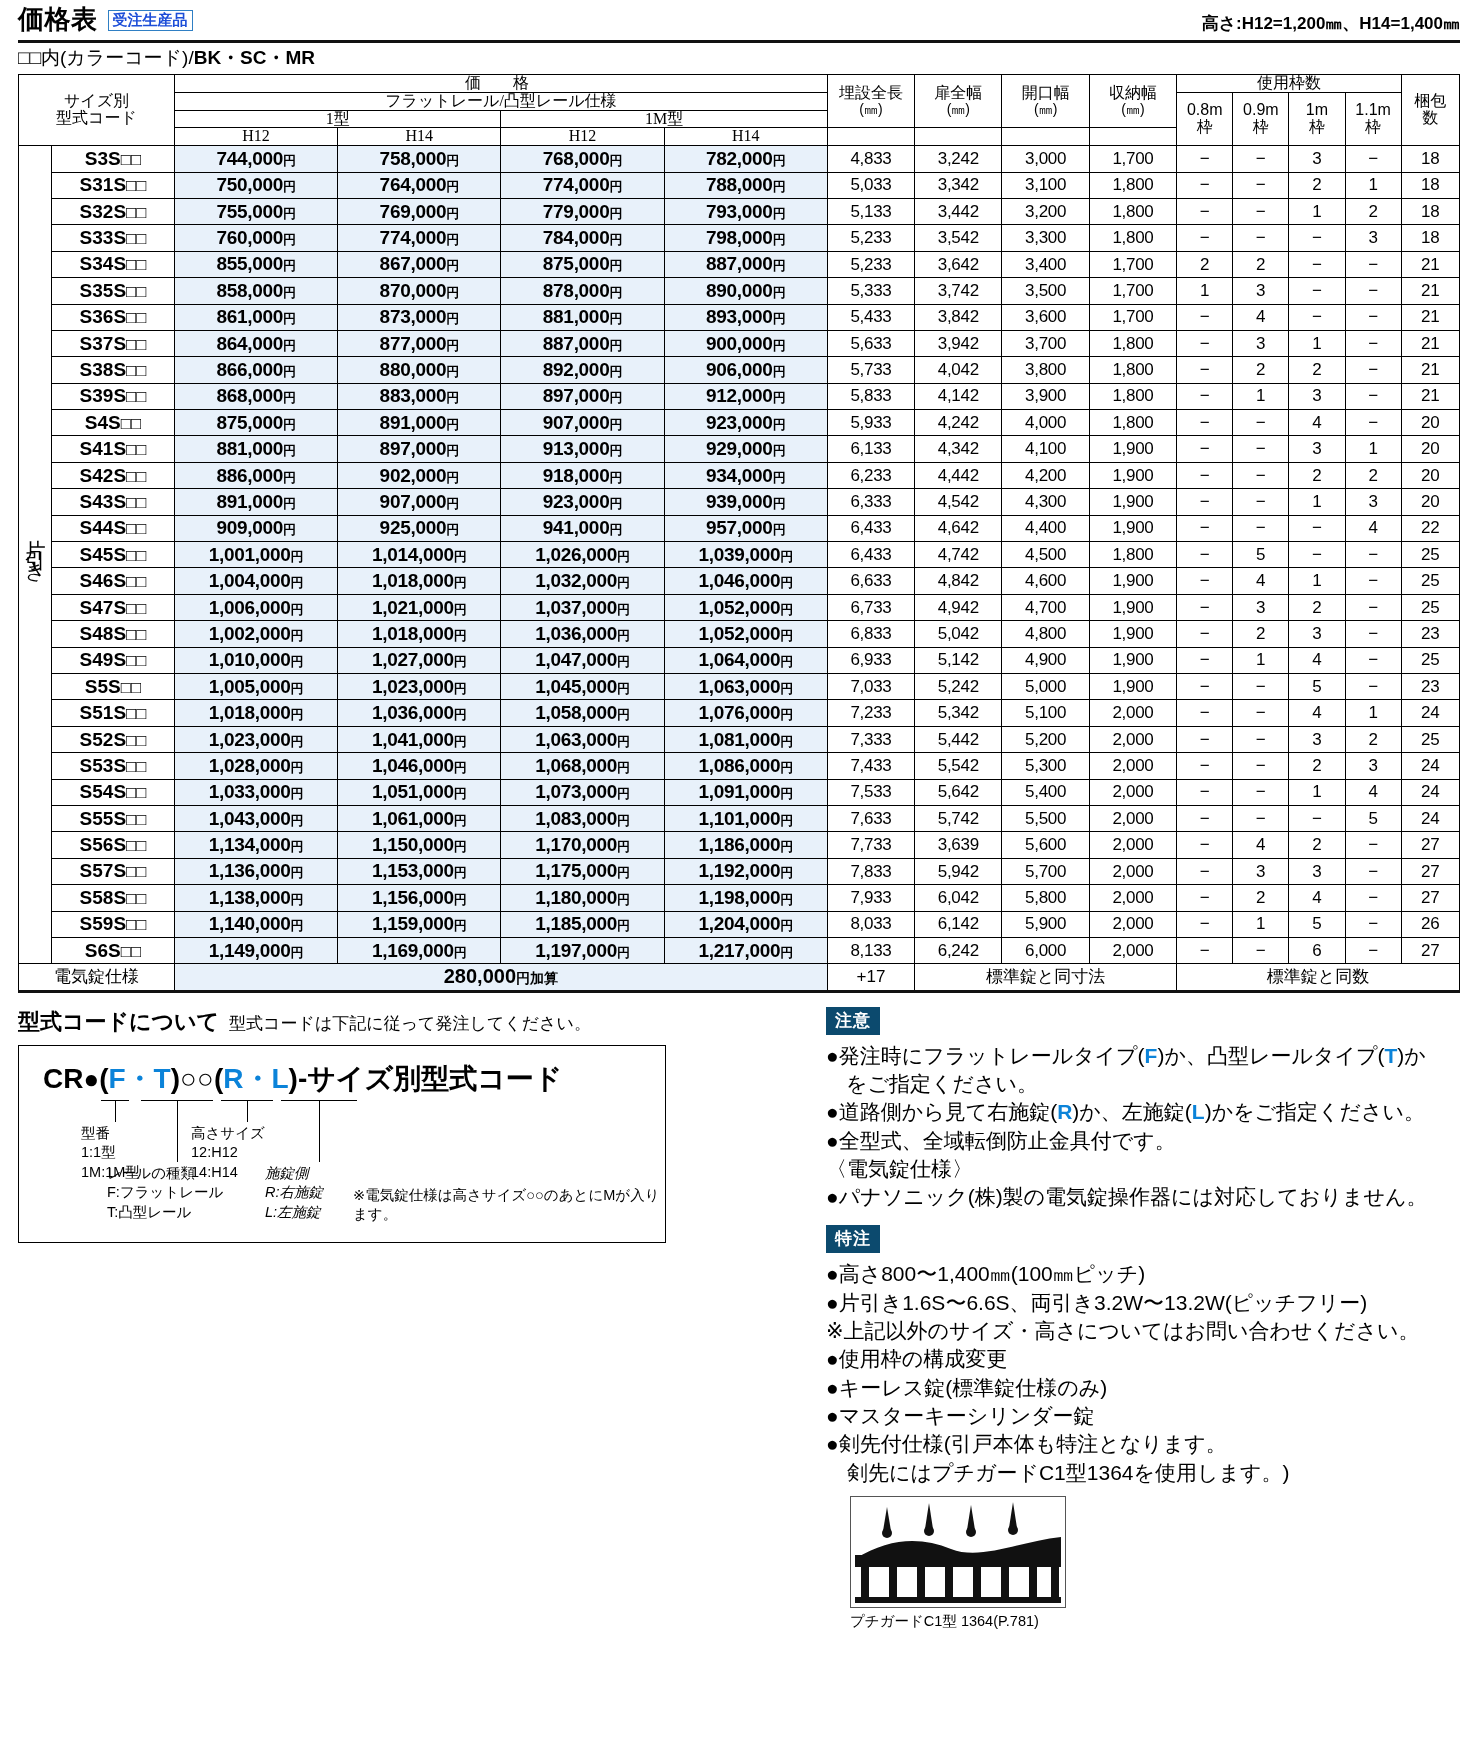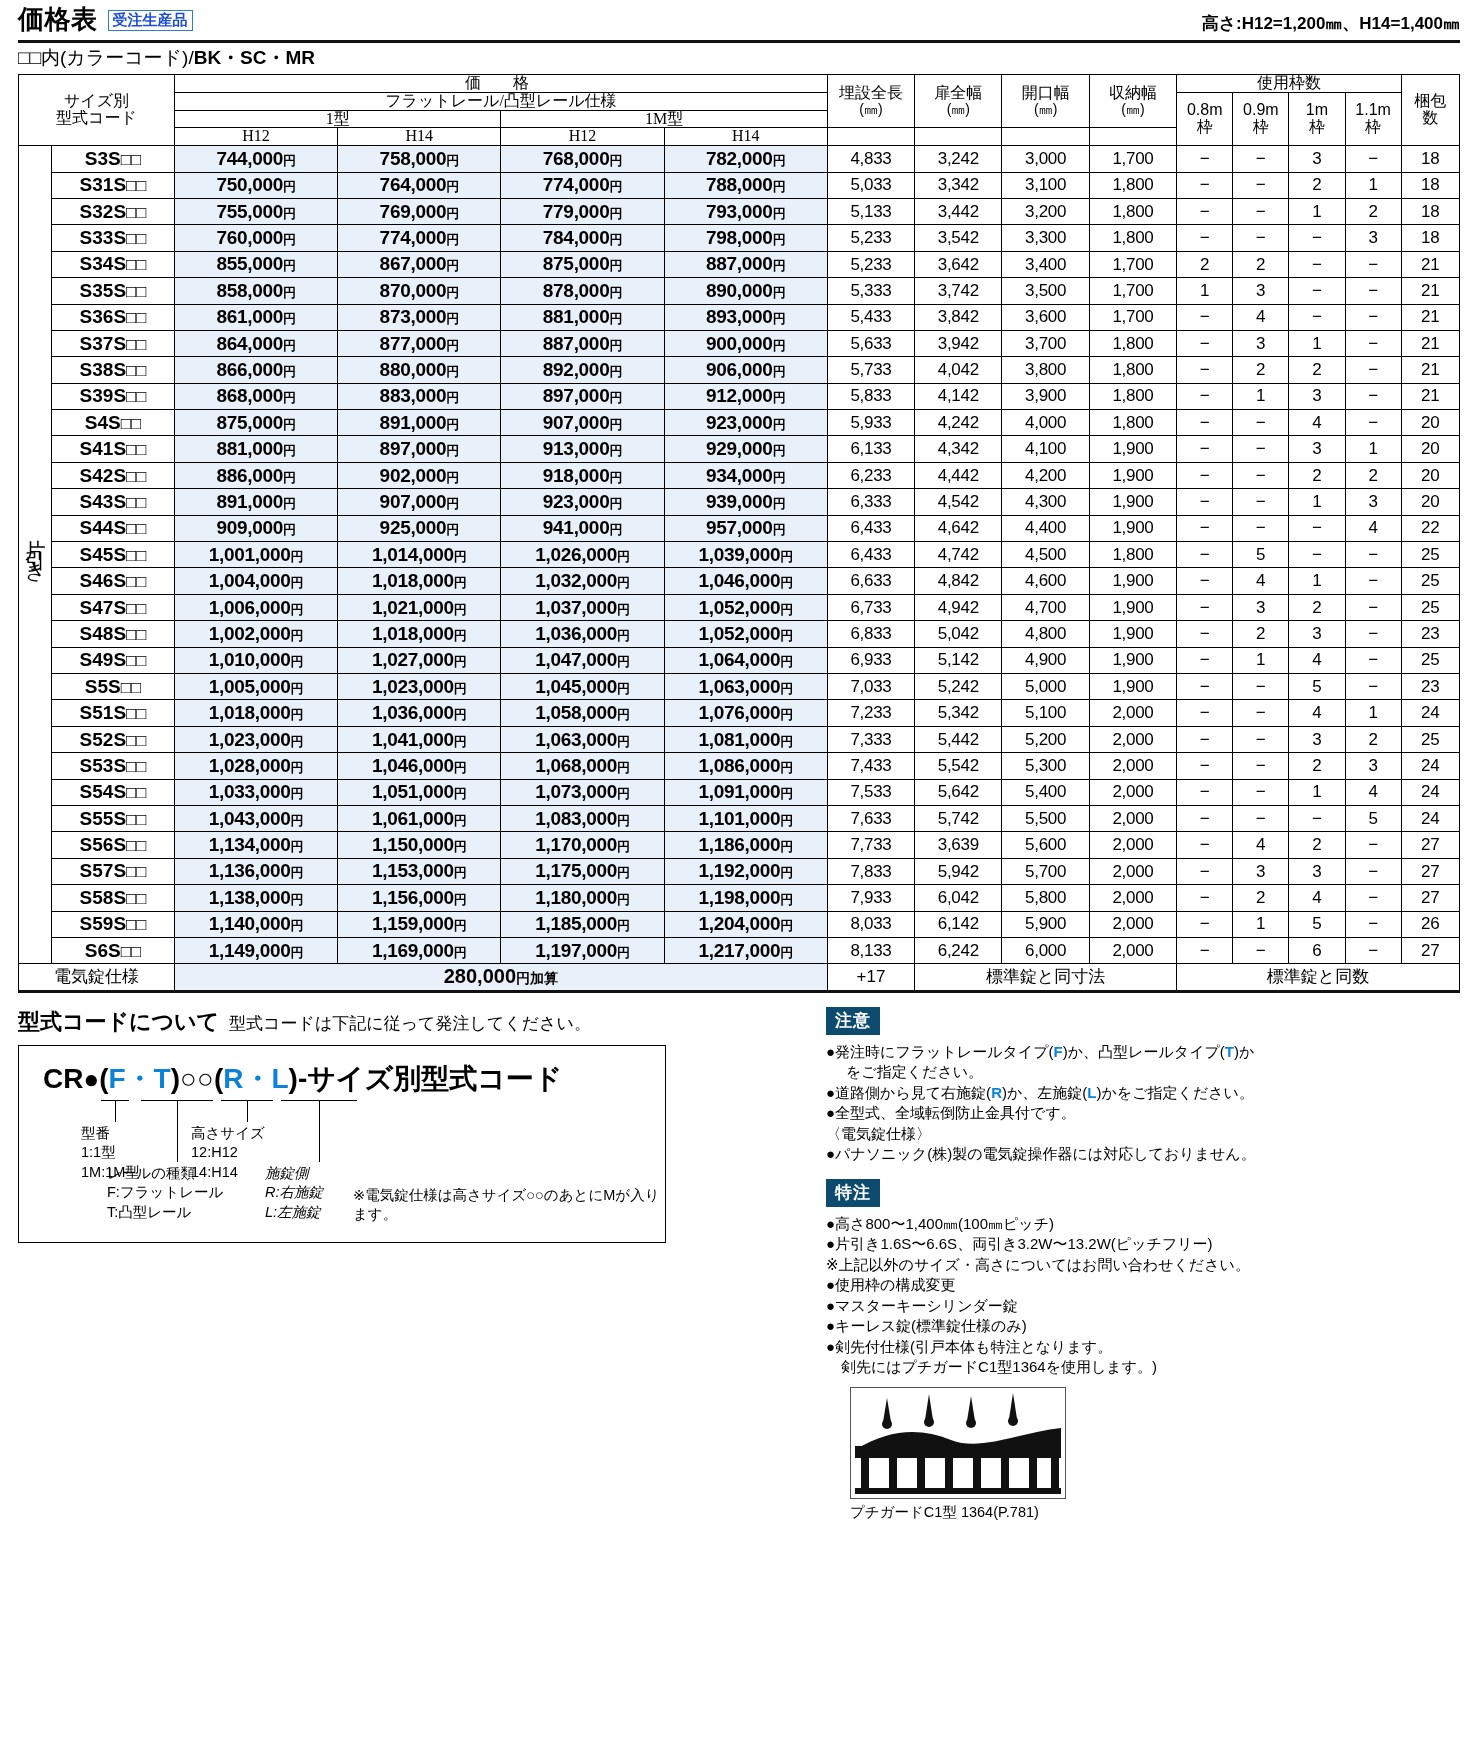--- a/index.html
+++ b/index.html
@@ -100,21 +100,21 @@
   .legrow{position:relative;margin-top:2px;height:160px;}
   .leg{position:absolute;font-size:14.5px;line-height:1.35;white-space:nowrap;}
   .tick{position:absolute;border-left:1.6px solid #000;}
   .hbar{position:absolute;border-top:1.6px solid #000;}
   .note-small{position:absolute;font-size:14.5px;}
 
   .badge{
     display:inline-block;background:#0c4a6e;color:#fff;font-weight:bold;
     font-size:17px;padding:2px 9px 3px 9px;letter-spacing:1px;
   }
-  .bullets{margin-top:7px;font-size:15px;line-height:1.3;}
+  .bullets{margin-top:7px;font-size:21px;line-height:1.3;}
   .bullets div{margin-bottom:1px;white-space:nowrap;}
   .bullets .ind{padding-left:20px;}
   .bullets .blue{color:#0b83d9;font-weight:bold;}
   .gap{height:14px;}
 
   .fig{margin-top:10px;margin-left:24px;width:220px;}
   .figbox{width:214px;height:110px;border:1px solid #555;background:#fff;position:relative;overflow:hidden;}
   .figcap{font-size:14.5px;margin-top:4px;text-align:left;}
 </style>
 </head>
@@ -795,22 +795,22 @@
         </div>
 
       <div class="gap"></div>
 
       <div class="badge">特注</div>
       <div class="bullets" id="special-list">
           <div>●高さ800〜1,400㎜(100㎜ピッチ)</div>
           <div>●片引き1.6S〜6.6S、両引き3.2W〜13.2W(ピッチフリー)</div>
           <div>※上記以外のサイズ・高さについてはお問い合わせください。</div>
           <div>●使用枠の構成変更</div>
+          <div>●キーレス錠(標準錠仕様のみ)</div>
           <div>●マスターキーシリンダー錠</div>
-          <div>●キーレス錠(標準錠仕様のみ)</div>
           <div>●剣先付仕様(引戸本体も特注となります。</div>
           <div>　剣先にはプチガードC1型1364を使用します。)</div>
         </div>
 
       <div class="fig">
         <div class="figbox">
           <svg width="214" height="110" viewBox="0 0 214 110">
             <rect x="0" y="0" width="214" height="110" fill="#ffffff"></rect>
 
             <g fill="#111">

